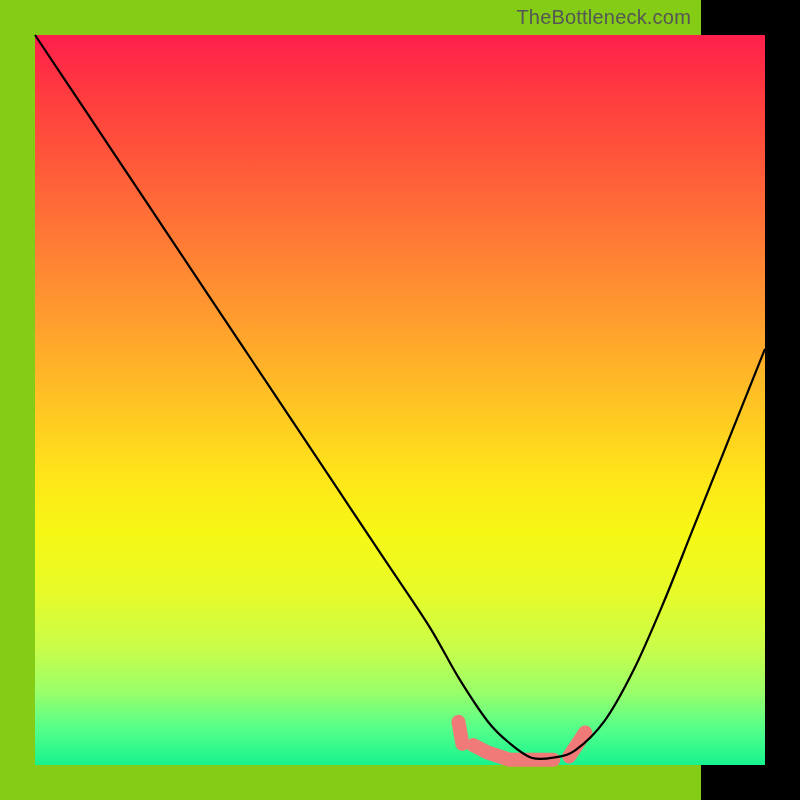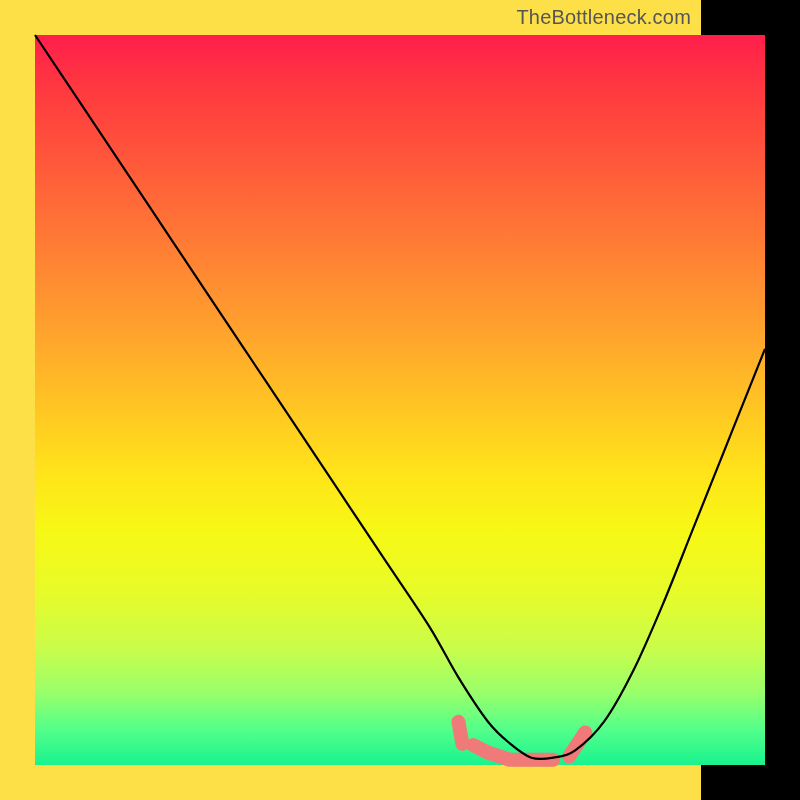--- a/index.html
+++ b/index.html
@@ -8,21 +8,21 @@
     width: 800px;
     height: 800px;
     background: #000;
     overflow: hidden;
     font-family: Arial, Helvetica, sans-serif;
   }
   .frame {
     position: relative;
     width: 701px;
     height: 800px;
-    background: #fde047;
+    background: #84cc16;
   }
   .plot-area {
     position: absolute;
     left: 35px;
     top: 35px;
     width: 730px;
     height: 730px;
     background: linear-gradient(
       to bottom,
       #ff1f4b 0%,

